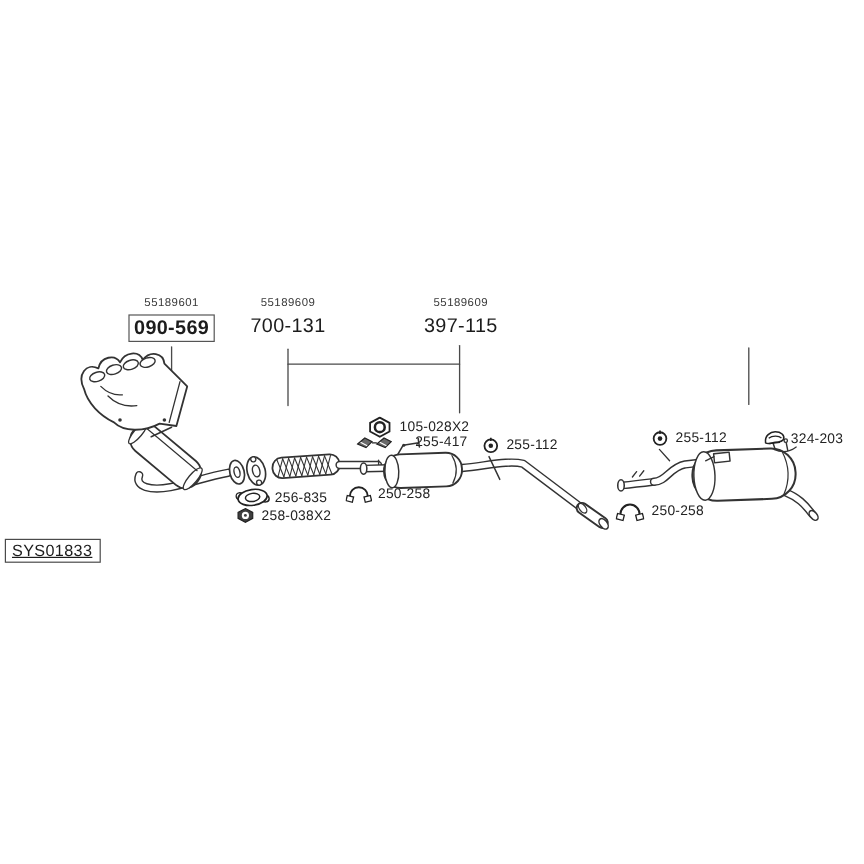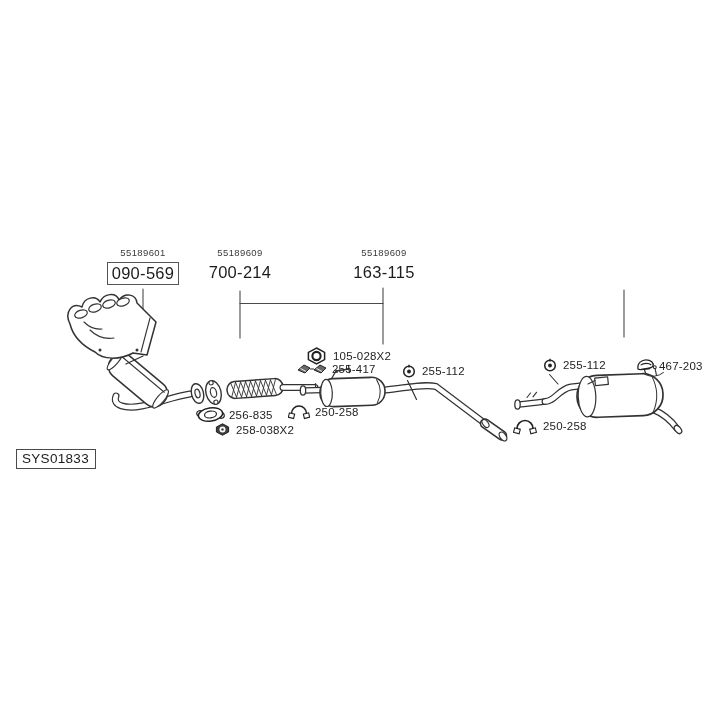--- a/index.html
+++ b/index.html
@@ -8,30 +8,30 @@
     font-family:"Liberation Sans", sans-serif; color:#1f1f1f; overflow:hidden;
   }
   .art { position:absolute; left:0; top:0; width:720px; height:720px; }
 
   .top-group { position:absolute; top:247px; width:160px; text-align:center;
                transform:translateX(-50%); }
   .ref { font-size:9.5px; color:#3a3a3a; letter-spacing:.4px; line-height:11px;
          margin-bottom:4px; }
   .part { font-size:16.5px; letter-spacing:.3px; color:#1c1c1c; line-height:20px;
           display:inline-block; cursor:pointer; }
-  .part.boxed { border:1.3px solid #555; padding:0 4px 1px 4px; }
+  .part.boxed { border:1.3px solid #555; padding:0 4px 1px 4px;font-weight:bold; }
 
   .plabel { position:absolute; display:flex; align-items:center; white-space:nowrap;
             font-size:11.5px; color:#232323; letter-spacing:.2px; }
   .plabel svg { flex:none; display:block; }
   .plabel .txt { cursor:pointer; }
 
-  .sysbox { position:absolute; left:16px; top:449px; border:1.3px solid #4a4a4a;
+  .sysbox { position:absolute; left:4px; top:449px; border:1.3px solid #4a4a4a;
             padding:1px 6px 2px 5px; font-size:13.5px; letter-spacing:.3px;
-            color:#1c1c1c; background:#fff; }
+            color:#1c1c1c; background:#fff;text-decoration:underline; }
 </style>
 </head>
 <body>
 
 <div class="stage">
 
   <svg class="art" viewBox="0 0 720 720" stroke-linecap="round" stroke-linejoin="round">
 
     <g stroke="#4a4a4a" stroke-width="1.1">
       <line x1="143" y1="289" x2="143" y2="338"></line>
@@ -153,44 +153,44 @@
       <path d="M645,374.5 Q655,379 663.5,372.5" stroke-width="1"></path>
     </g>
   </svg>
 
   <div class="top-group" style="left:143px">
     <div class="ref">55189601</div>
     <div><span class="part boxed">090-569</span></div>
   </div>
   <div class="top-group" style="left:240px">
     <div class="ref">55189609</div>
-    <div><span class="part">700-214</span></div>
+    <div><span class="part">700-131</span></div>
   </div>
   <div class="top-group" style="left:384px">
     <div class="ref">55189609</div>
-    <div><span class="part">163-115</span></div>
+    <div><span class="part">397-115</span></div>
   </div>
 
   <div class="plabel" style="left:306px; top:347px">
     <svg width="21" height="18" viewBox="0 0 21 18">
       <polygon points="10.5,1 18.6,5.4 18.6,12.6 10.5,17 2.4,12.6 2.4,5.4" fill="#fff" stroke="#222" stroke-width="1.5"></polygon>
       <circle cx="10.5" cy="9" r="4.1" fill="none" stroke="#222" stroke-width="2.1"></circle>
     </svg>
     <span class="txt" style="margin-left:6px">105-028X2</span>
   </div>
 
   <div class="plabel" style="left:297px; top:362px">
     <svg width="32" height="14" viewBox="0 0 32 14">
       <path d="M1,8 L7,3 L13,6 L8,11 Z" fill="#6a6a6a" stroke="#222" stroke-width="1"></path>
       <path d="M3.5,6.5 l5.5,3" stroke="#fff" stroke-width=".9" fill="none"></path>
       <path d="M17,8 L23,3 L29,6 L24,11 Z" fill="#6a6a6a" stroke="#222" stroke-width="1"></path>
       <path d="M19.5,6.5 l5.5,3" stroke="#fff" stroke-width=".9" fill="none"></path>
       <line x1="13" y1="7" x2="17" y2="7" stroke="#222" stroke-width="1"></line>
     </svg>
-    <span class="txt" style="margin-left:3px">255-417</span>
+    <span class="txt" style="margin-left:17px">255-417</span>
   </div>
 
   <div class="plabel" style="left:402px; top:364px">
     <svg width="14" height="14" viewBox="0 0 14 14">
       <circle cx="7" cy="7.5" r="5.3" fill="#fff" stroke="#222" stroke-width="1.5"></circle>
       <circle cx="7" cy="7.5" r="1.9" fill="#222"></circle>
       <line x1="7" y1="0.8" x2="7" y2="3.6" stroke="#222" stroke-width="1.4"></line>
     </svg>
     <span class="txt" style="margin-left:6px">255-112</span>
   </div>
@@ -200,21 +200,21 @@
       <g transform="rotate(-8 14.5 9.5)">
         <circle cx="3.8" cy="7" r="2.8" fill="#fff" stroke="#222" stroke-width="1.2"></circle>
         <circle cx="25.2" cy="12" r="2.8" fill="#fff" stroke="#222" stroke-width="1.2"></circle>
         <ellipse cx="14.5" cy="9.5" rx="12.2" ry="6.6" fill="#fff" stroke="#222" stroke-width="1.4"></ellipse>
         <ellipse cx="14.5" cy="9.5" rx="6" ry="3.4" fill="none" stroke="#222" stroke-width="1.2"></ellipse>
       </g>
     </svg>
     <span class="txt" style="margin-left:4px">256-835</span>
   </div>
 
-  <div class="plabel" style="left:215px; top:423px">
+  <div class="plabel" style="left:197px; top:423px">
     <svg width="15" height="13" viewBox="0 0 15 13">
       <polygon points="7.5,0.8 13.6,4 13.6,9 7.5,12.2 1.4,9 1.4,4" fill="#3f3f3f" stroke="#222" stroke-width="1"></polygon>
       <circle cx="7.5" cy="6.5" r="3" fill="#fff"></circle>
       <circle cx="7.5" cy="6.5" r="1.2" fill="#3f3f3f"></circle>
     </svg>
     <span class="txt" style="margin-left:6px">258-038X2</span>
   </div>
 
   <div class="plabel" style="left:288px; top:402px">
     <svg width="22" height="19" viewBox="0 0 22 19">
@@ -233,21 +233,21 @@
     </svg>
     <span class="txt" style="margin-left:6px">255-112</span>
   </div>
 
   <div class="plabel" style="left:636px; top:358px">
     <svg width="19" height="15" viewBox="0 0 19 15">
       <path d="M2,11 C1,5 6,1.8 10,1.8 C15,1.8 18,4.8 17,7.8 C16.4,9.8 13,10.4 10,10.6 C7,11 4,12.4 2,11 Z" fill="#fff" stroke="#222" stroke-width="1.3"></path>
       <path d="M4.6,7.2 C7.5,4.8 13,4.8 15.2,7" fill="none" stroke="#222" stroke-width="1.1"></path>
       <line x1="5" y1="11.6" x2="14" y2="10.6" stroke="#222" stroke-width="1.1"></line>
     </svg>
-    <span class="txt" style="margin-left:4px">467-203</span>
+    <span class="txt" style="margin-left:4px">324-203</span>
   </div>
 
   <div class="plabel" style="left:513px; top:416px">
     <svg width="24" height="20" viewBox="0 0 24 20">
       <path d="M4,12.5 a8,8 0 1 1 16,0" fill="none" stroke="#222" stroke-width="1.7"></path>
       <rect x="1" y="12.5" width="5.8" height="4.6" transform="rotate(14 3.9 14.8)" fill="#fff" stroke="#222" stroke-width="1.1"></rect>
       <rect x="17.2" y="12.5" width="5.8" height="4.6" transform="rotate(-14 20.1 14.8)" fill="#fff" stroke="#222" stroke-width="1.1"></rect>
     </svg>
     <span class="txt" style="margin-left:6px">250-258</span>
   </div>

